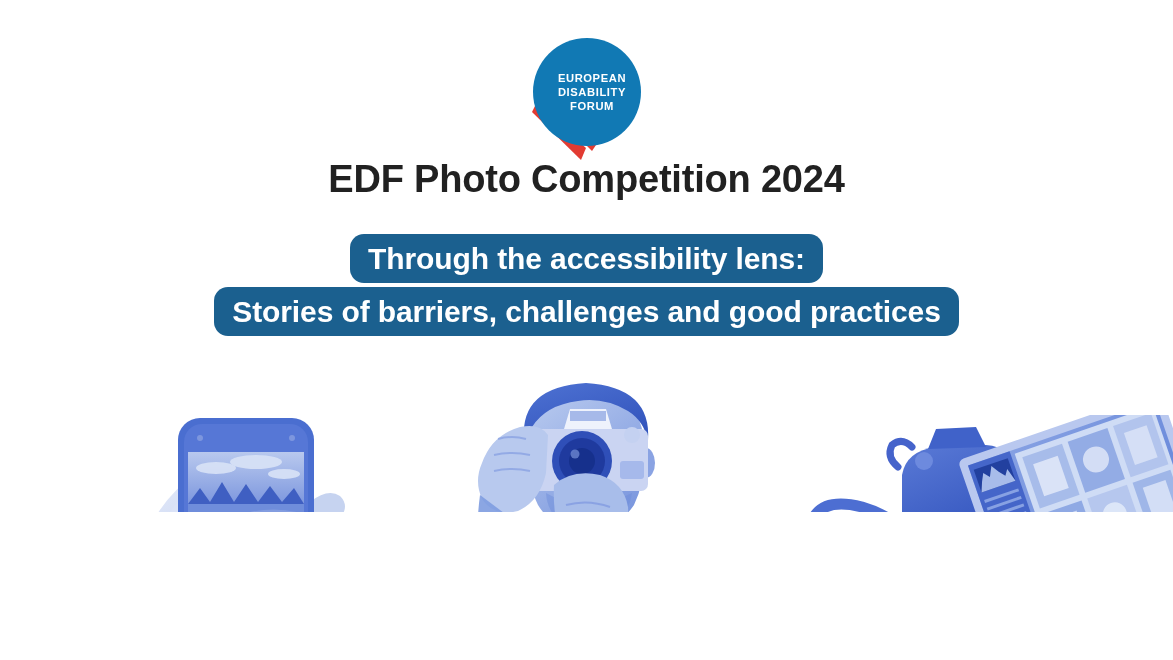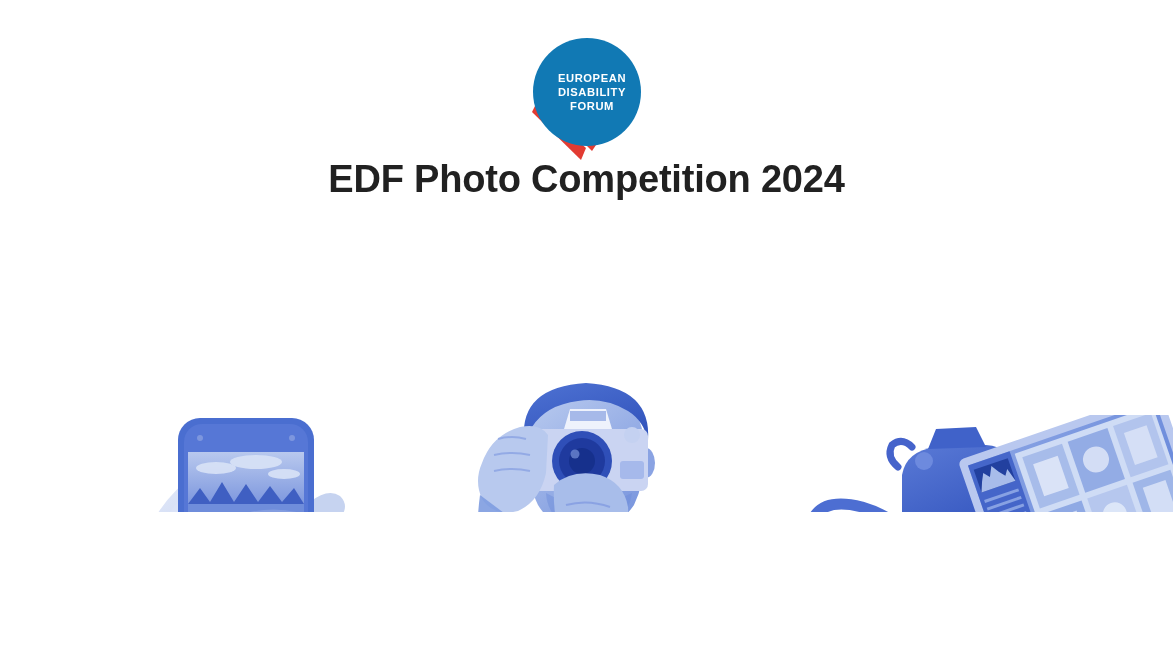--- a/index.html
+++ b/index.html
@@ -143,20 +143,22 @@
         <span>EUROPEAN</span>
         <span>DISABILITY</span>
         <span>FORUM</span>
       </div>
     </div>
   </div>
 
   <div class="title">EDF Photo Competition 2024</div>
 
   <div class="banner">
+    <span class="row"><span class="bline">Through the accessibility lens:</span></span>
+    <span class="row"><span class="bline">Stories of barriers, challenges and good practices</span></span>
   </div>
 
   <div class="photos">
 
     <div class="photo ph-left">
       <svg width="340" height="250" viewBox="0 0 340 250" role="img" aria-label="Hand holding a smartphone with camera app">
         <defs>
           <linearGradient id="handG" x1="0" y1="0" x2="0.4" y2="1">
             <stop offset="0%" stop-color="#e9eefb"></stop>
             <stop offset="55%" stop-color="#cfdaf3"></stop>

